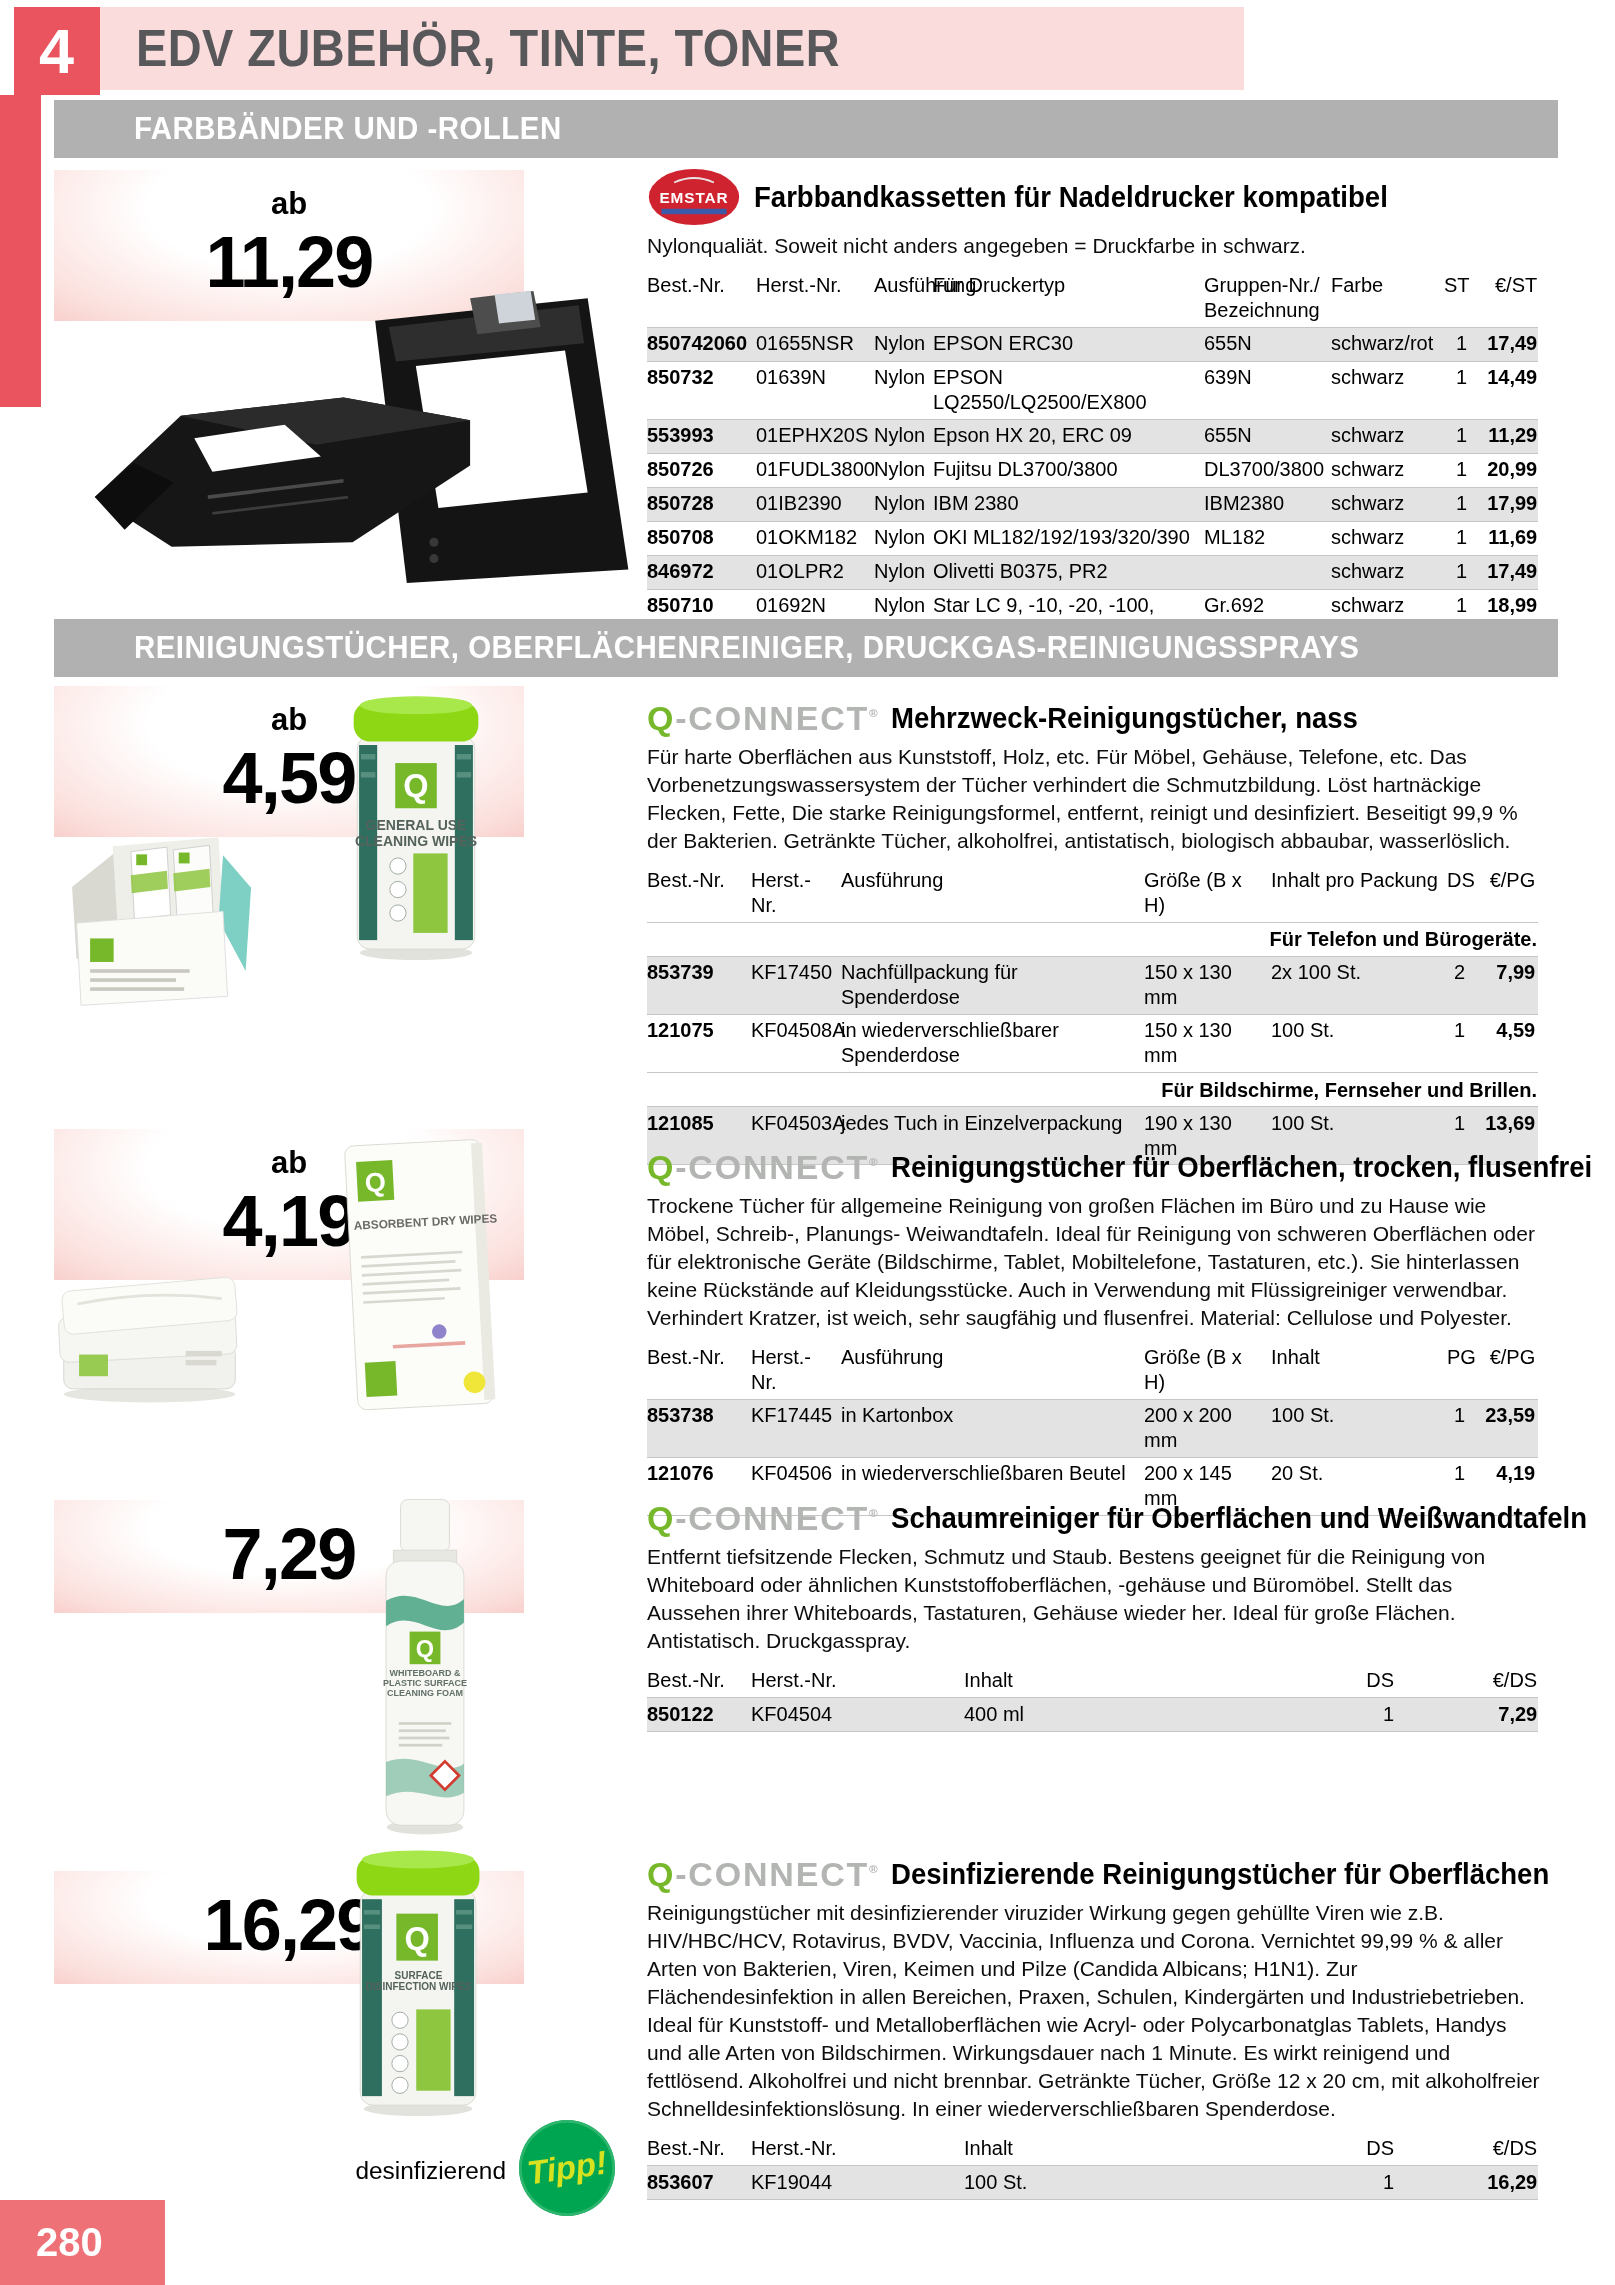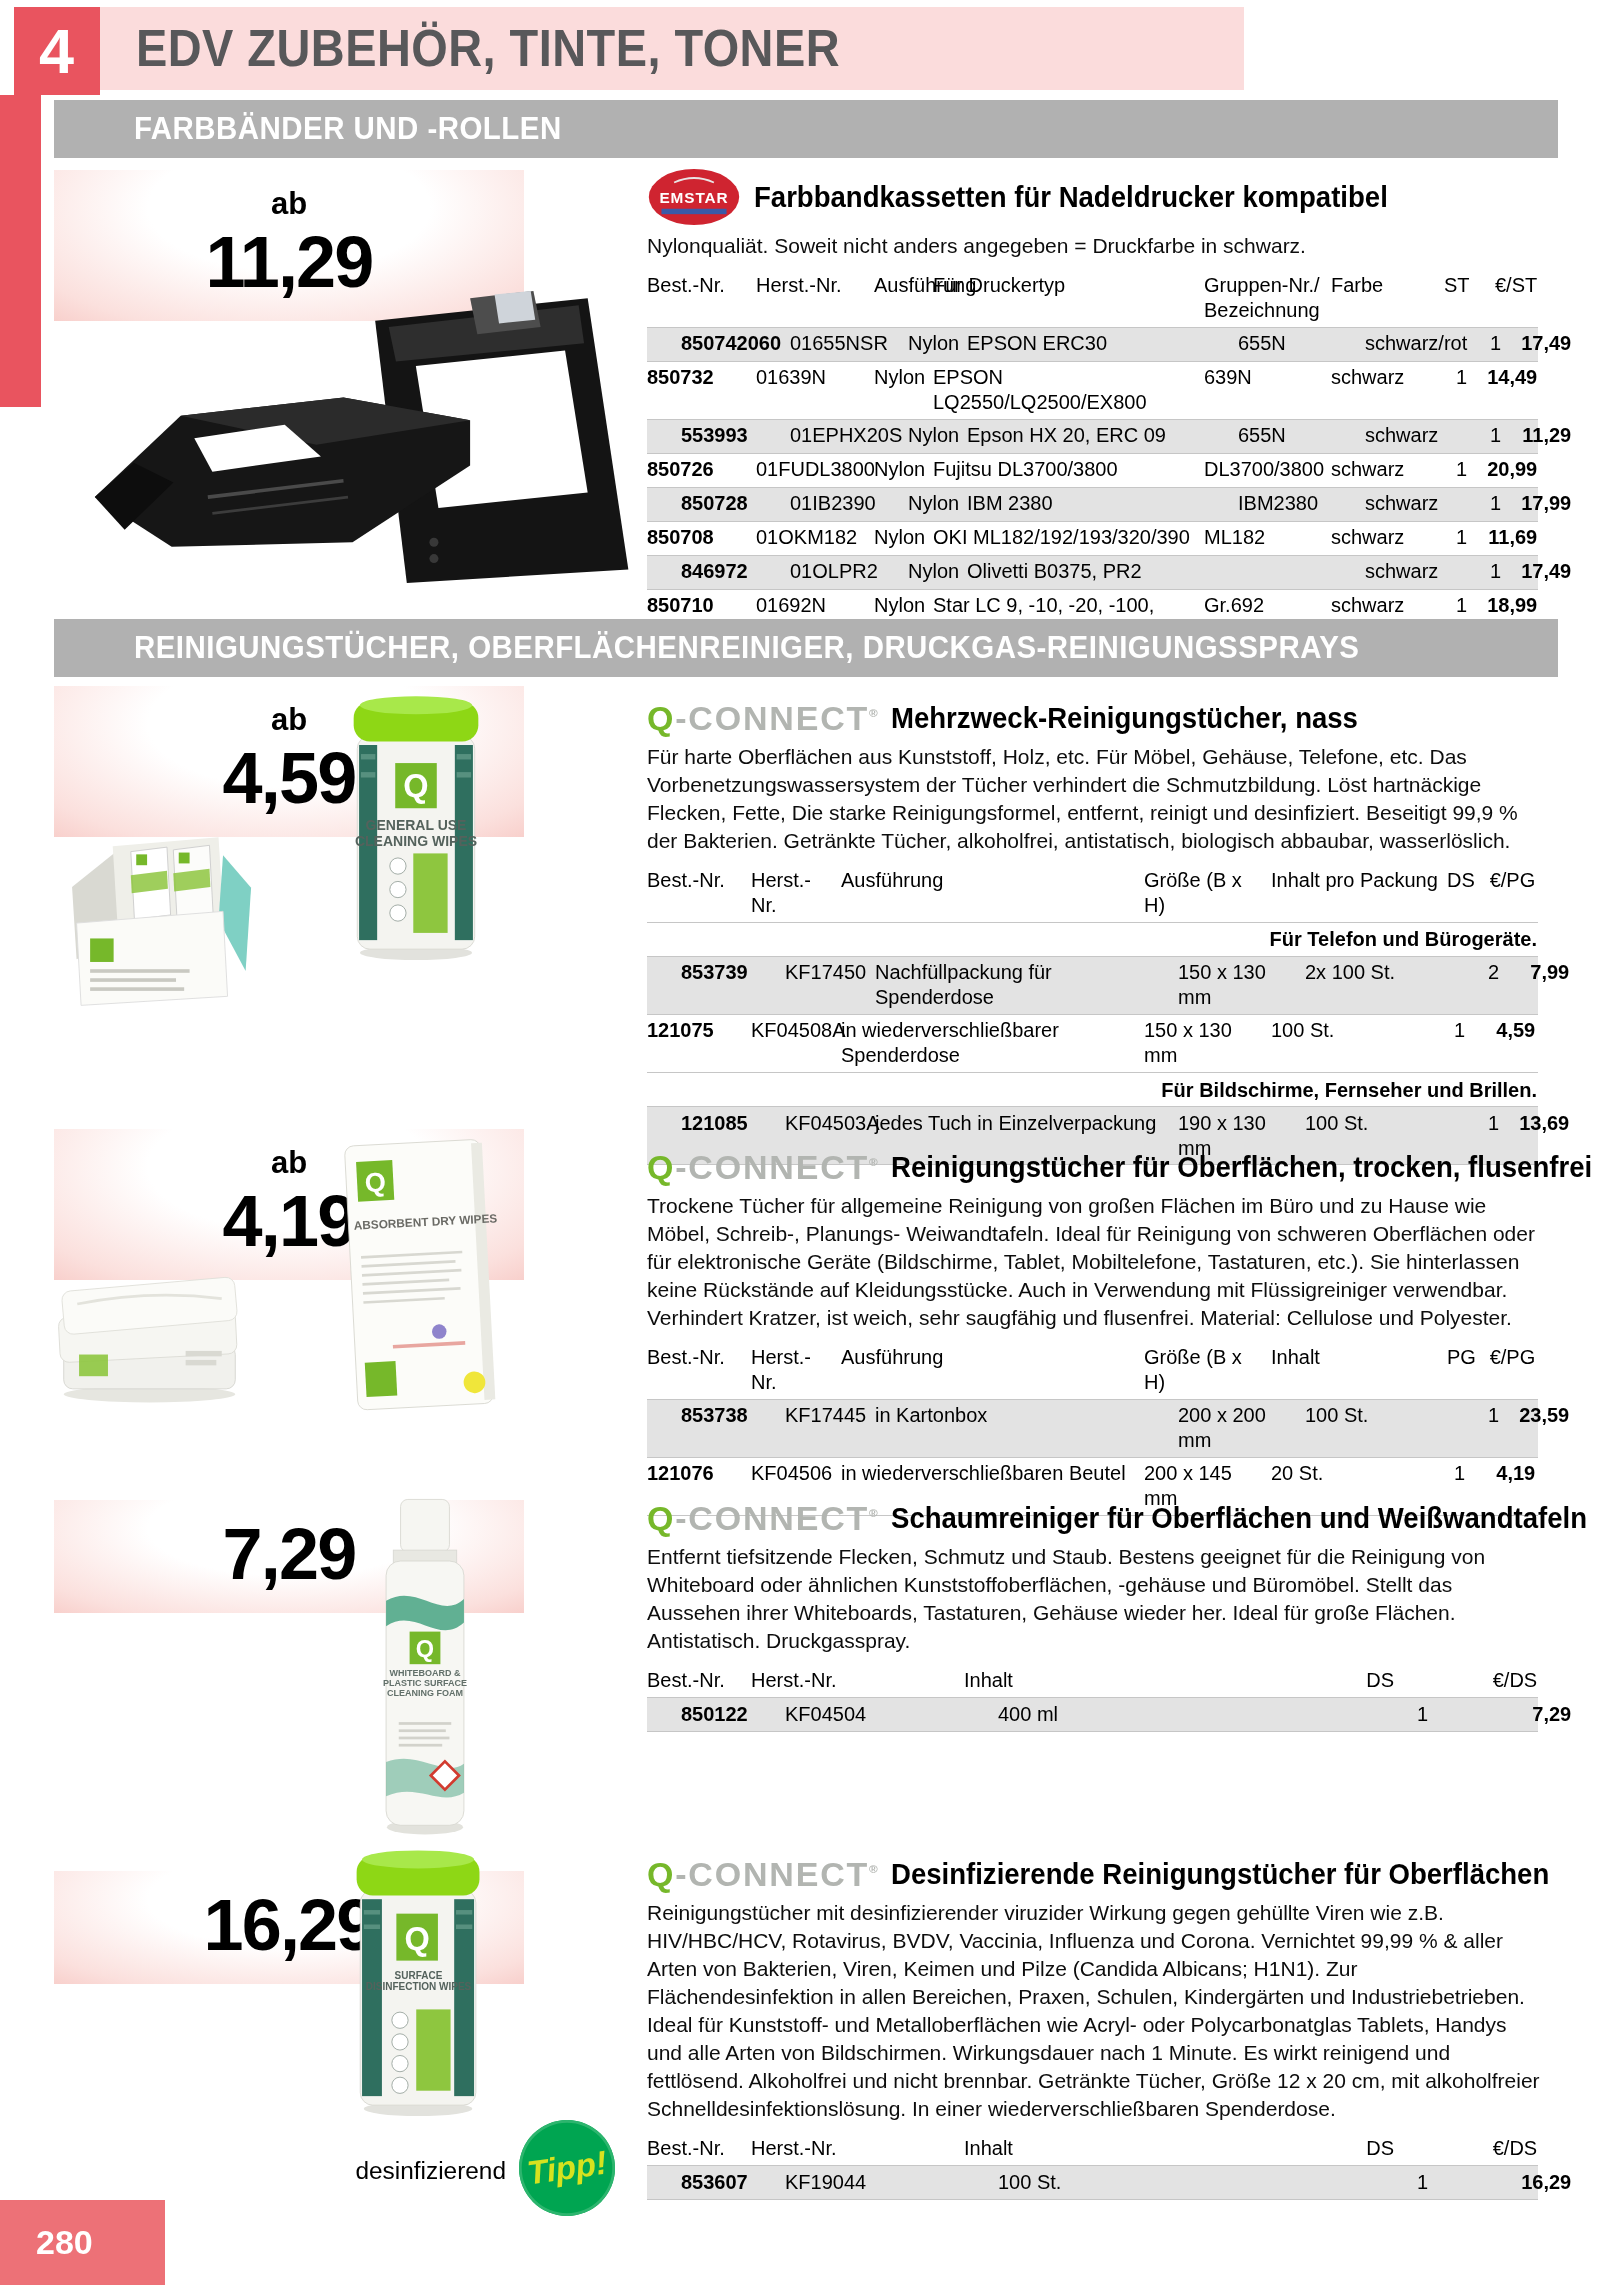--- a/index.html
+++ b/index.html
@@ -58,21 +58,21 @@
     font-size:34px;font-weight:bold;color:#b2b5b1;letter-spacing:1.8px;display:inline-block;white-space:nowrap;
   }
   .qmark::first-letter{color:var(--qgreen);}
   .qmark::after{content:"\00AE";font-size:11.8px;vertical-align:super;color:#b2b5b1;letter-spacing:0;}
   .emstar{width:94px;height:60px;flex:0 0 auto;}
   .desc{margin:0 0 9px 0;font-size:21px;line-height:28px;color:#0d0d0d;}
   
   .ptable{width:891px;border-bottom:0.9px solid var(--rule);}
   .trow{display:grid;grid-template-columns:var(--cols);border-top:0.9px solid var(--rule);min-height:33px;align-items:start;}
   .trow.thead{border-top:none;}
-  .trow.shaded{background:var(--row-shade);padding-left:34px;}
+  .trow.shaded{background:var(--row-shade);}
   .cell{padding:3.6px 9px 3.6px 0;font-size:20px;line-height:25px;}
   .cell:first-child{font-weight:bold;}
   .cell:last-child{font-weight:bold;text-align:right;padding-right:1.8px;}
   .trow.thead .cell{font-weight:normal;}
   .t1 .cell:nth-child(7),.t2 .cell:nth-child(6),.t3 .cell:nth-child(6),
   .t4 .cell:nth-child(4),.t5 .cell:nth-child(4){text-align:right;}
   .t1{--cols:109px 118px 59px 271px 127px 113px 32px 63px;}
   .t2{--cols:104px 90px 303px 127px 176px 27px 63px;}
   .t3{--cols:104px 90px 303px 127px 176px 27px 63px;}
   .t4{--cols:104px 213px 321px 118px 136px;}
@@ -88,21 +88,21 @@
   .tipp{
     position:absolute;left:519px;top:2120px;width:96px;height:96px;border-radius:50%;
     background:#00a551;box-shadow:0 0 0 4.5px #ffffff, inset 0 0 0 2.7px #2db56e;
     display:flex;align-items:center;justify-content:center;
   }
   .tipp span{color:#d6e21f;font-size:33px;font-weight:bold;font-style:italic;transform:rotate(-8deg);}
   .page-num-box{
     position:absolute;left:0;top:2200px;width:165px;height:85px;background:#ed7177;
     display:flex;align-items:center;
   }
-  .page-num-box span{color:#fff;font-size:34px;font-weight:bold;padding-left:36px;}
+  .page-num-box span{color:#fff;font-size:40px;font-weight:bold;padding-left:36px;}
 </style>
 </head>
 <body>
 
 <div class="page">
 
   <div class="chapter-band">
     <span class="chapter-title">EDV ZUBEHÖR, TINTE, TONER</span>
   </div>
   <div class="chapter-box">

